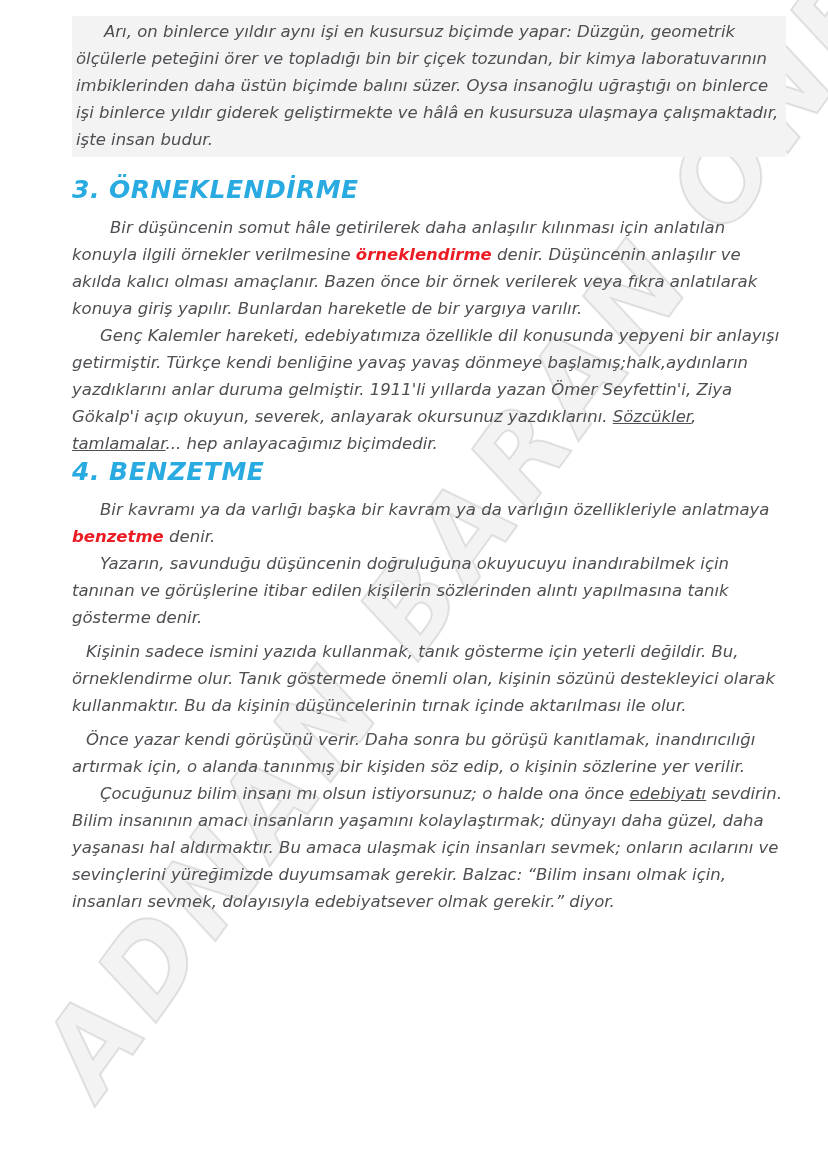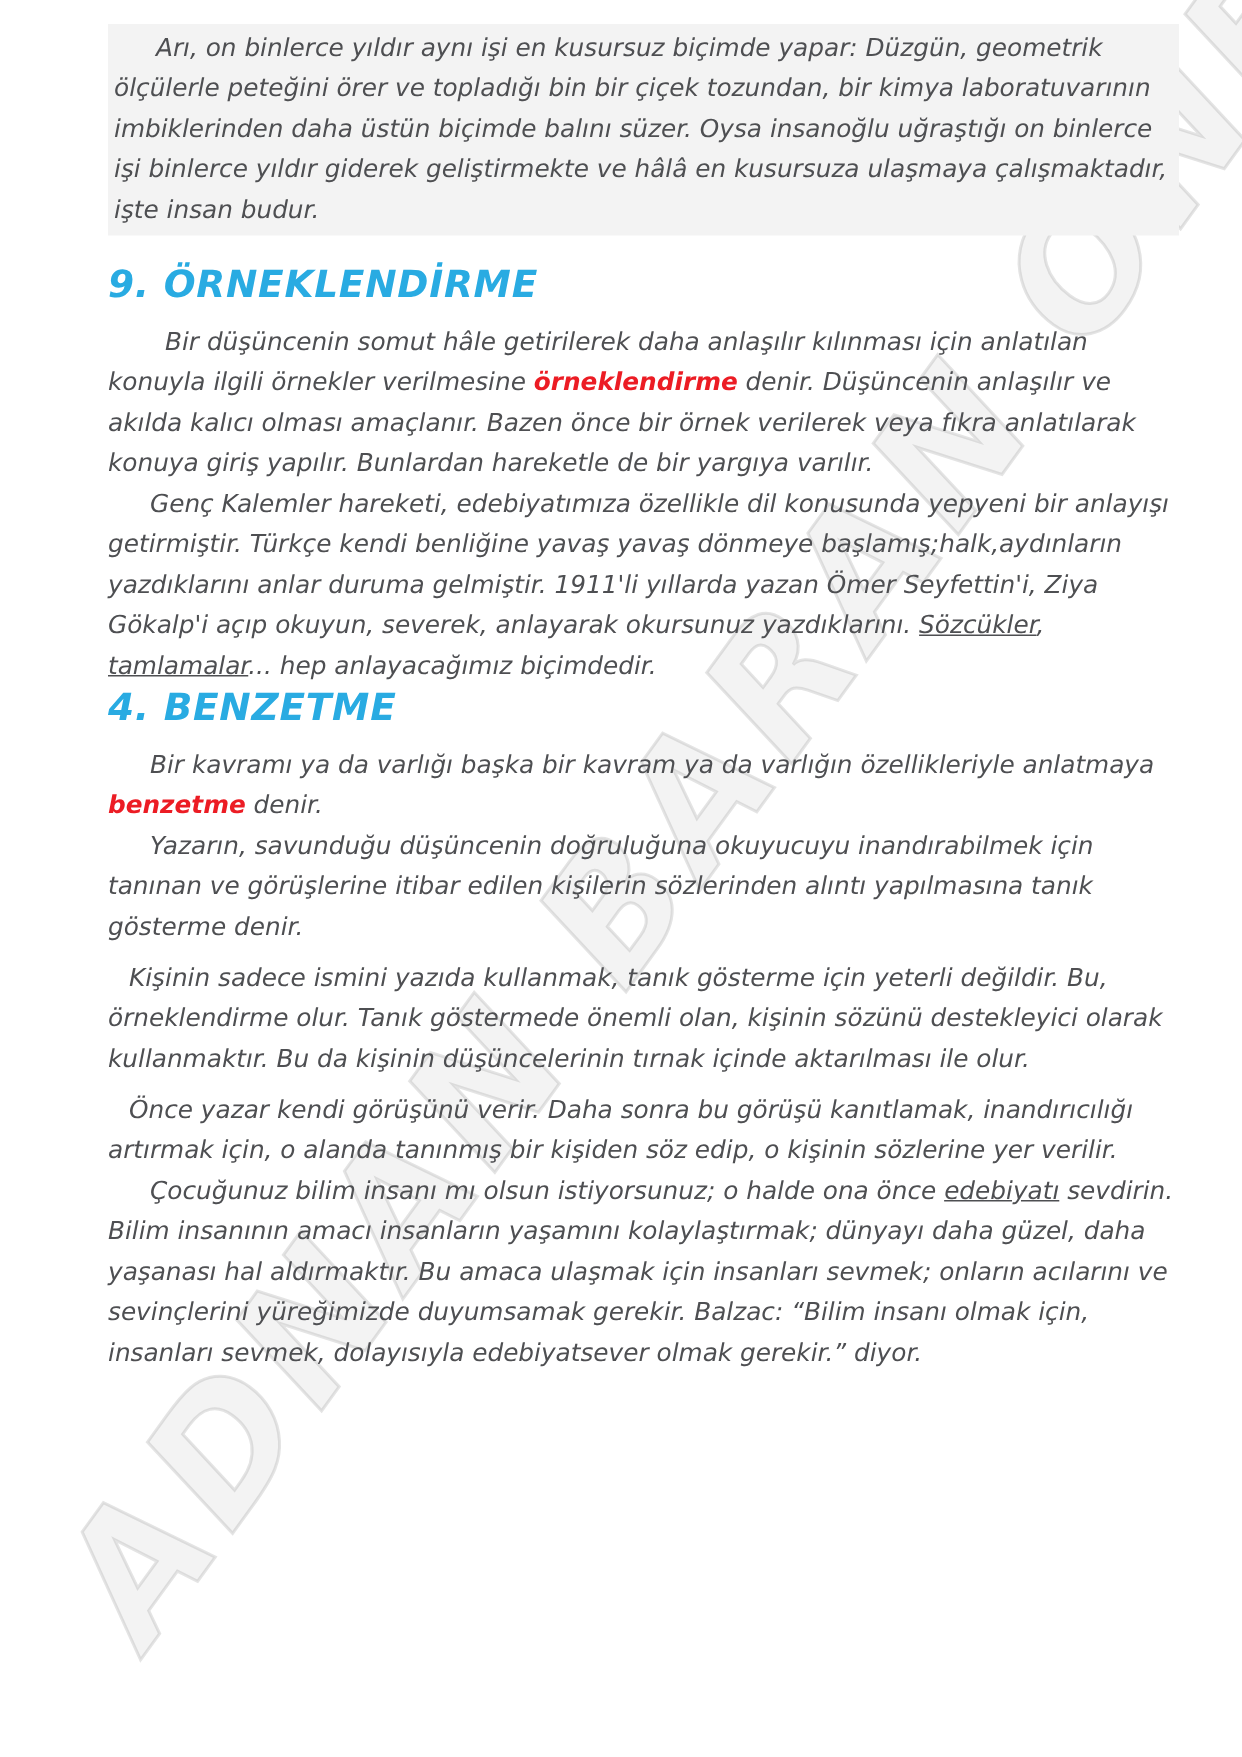--- a/index.html
+++ b/index.html
@@ -71,21 +71,21 @@
 <body>
 
 <div class="page">
 
   <div class="watermark">ADNAN BARAN ÖNER</div>
 
   <div class="content">
 
     <p class="intro">Arı, on binlerce yıldır aynı işi en kusursuz biçimde yapar: Düzgün, geometrik ölçülerle peteğini örer ve topladığı bin bir çiçek tozundan, bir kimya laboratuvarının imbiklerinden daha üstün biçimde balını süzer. Oysa insanoğlu uğraştığı on binlerce işi binlerce yıldır giderek geliştirmekte ve hâlâ en kusursuza ulaşmaya çalışmaktadır, işte insan budur.</p>
 
-    <h2 class="heading h-sec3">9. ÖRNEKLENDİRME</h2>
+    <h2 class="heading h-sec3">3. ÖRNEKLENDİRME</h2>
 
     <p class="indent-lg"><span>Bir düşüncenin somut hâle getirilerek daha anlaşılır kılınması için anlatılan konuyla ilgili örnekler verilmesine </span><span class="red">örneklendirme</span><span> denir. Düşüncenin anlaşılır ve akılda kalıcı olması amaçlanır. Bazen önce bir örnek verilerek veya fıkra anlatılarak konuya giriş yapılır. Bunlardan hareketle de bir yargıya varılır.</span></p>
 
     <p class="indent-md"><span>Genç Kalemler hareketi, edebiyatımıza özellikle dil konusunda yepyeni bir anlayışı getirmiştir. Türkçe kendi benliğine yavaş yavaş dönmeye başlamış;halk,aydınların yazdıklarını anlar duruma gelmiştir. 1911'li yıllarda yazan Ömer Seyfettin'i, Ziya Gökalp'i açıp okuyun, severek, anlayarak okursunuz yazdıklarını. </span><span class="ul">Sözcükler</span><span>, </span><span class="ul">tamlamalar</span><span>... hep anlayacağımız biçimdedir.</span></p>
 
     <h2 class="heading h-sec4">4. BENZETME</h2>
 
     <p class="indent-md"><span>Bir kavramı ya da varlığı başka bir kavram ya da varlığın özellikleriyle anlatmaya </span><span class="red">benzetme</span><span> denir.</span></p>
 
 

